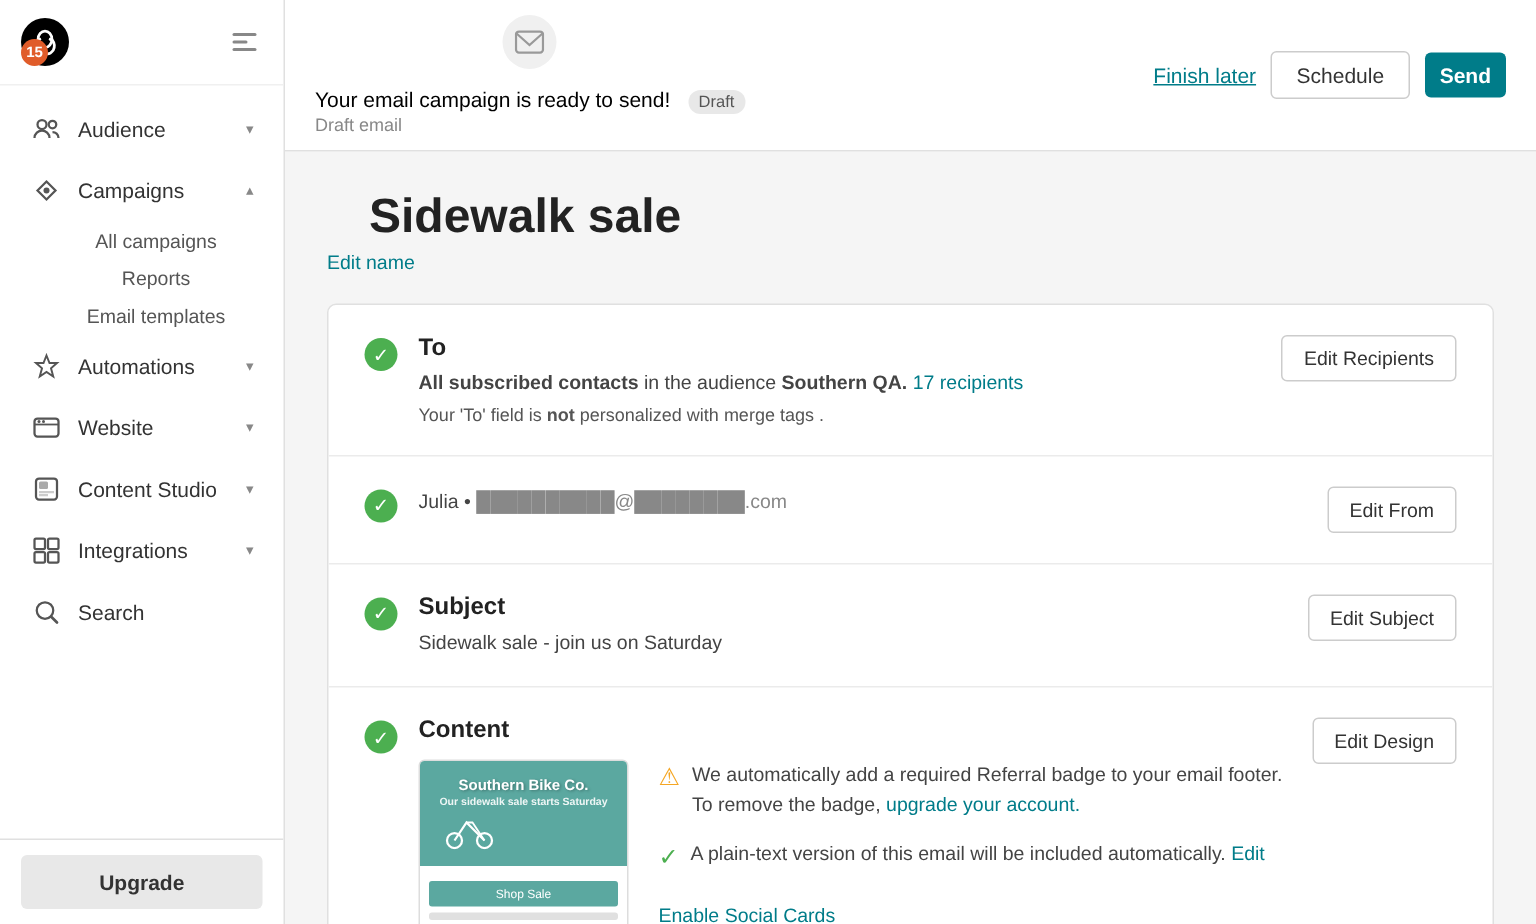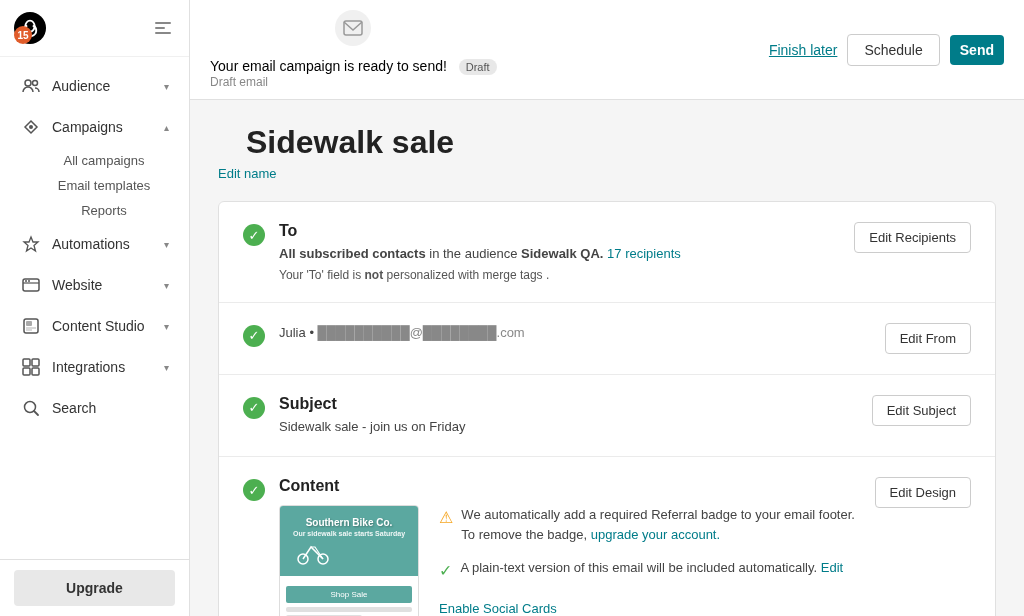--- a/index.html
+++ b/index.html
@@ -306,22 +306,22 @@
         <svg width="18" height="18" viewBox="0 0 18 18" fill="none">
           <path d="M3 9 L9 3 L15 9 L9 15 Z" stroke="#555" stroke-width="1.5" fill="none"></path>
           <circle cx="9" cy="9" r="2" fill="#555"></circle>
         </svg>
       </span>
       <span class="nav-label">Campaigns</span>
       <span class="nav-chevron">▴</span>
     </div>
     <div class="nav-sub-items">
       <div class="nav-sub-item">All campaigns</div>
+      <div class="nav-sub-item">Reports</div>
       <div class="nav-sub-item">Email templates</div>
-      <div class="nav-sub-item">Reports</div>
     </div>
 
     <div class="nav-item">
       <span class="nav-icon">
         <svg width="18" height="18" viewBox="0 0 18 18" fill="none">
           <path d="M9 2L11 7H16L12 10.5L13.5 16L9 13L4.5 16L6 10.5L2 7H7Z" stroke="#555" stroke-width="1.3" fill="none"></path>
         </svg>
       </span>
       <span class="nav-label">Automations</span>
       <span class="nav-chevron">▾</span>
@@ -413,21 +413,21 @@
 
     <div class="campaign-card">
 
       <div class="card-section">
         <div class="section-check">✓</div>
         <div class="section-body">
           <div class="section-title">To</div>
           <div class="section-desc">
             <strong>All subscribed contacts</strong>
             <span> in the audience </span>
-            <strong>Sidewalk QA.</strong>
+            <strong>Southern QA.</strong>
             <span> </span>
             <a href="#">17 recipients</a>
           </div>
           <div class="warning-text">
             <span>Your 'To' field is </span>
             <strong>not</strong>
             <span> personalized with merge tags .</span>
           </div>
         </div>
         <div class="section-action">
@@ -446,21 +446,21 @@
         </div>
         <div class="section-action">
           <button class="edit-btn">Edit From</button>
         </div>
       </div>
 
       <div class="card-section">
         <div class="section-check">✓</div>
         <div class="section-body">
           <div class="section-title">Subject</div>
-          <div class="section-desc">Sidewalk sale - join us on Friday</div>
+          <div class="section-desc">Sidewalk sale - join us on Saturday</div>
         </div>
         <div class="section-action">
           <button class="edit-btn">Edit Subject</button>
         </div>
       </div>
 
       <div class="card-section" style="align-items:flex-start;">
         <div class="section-check">✓</div>
         <div class="section-body">
           <div class="section-title">Content</div>

